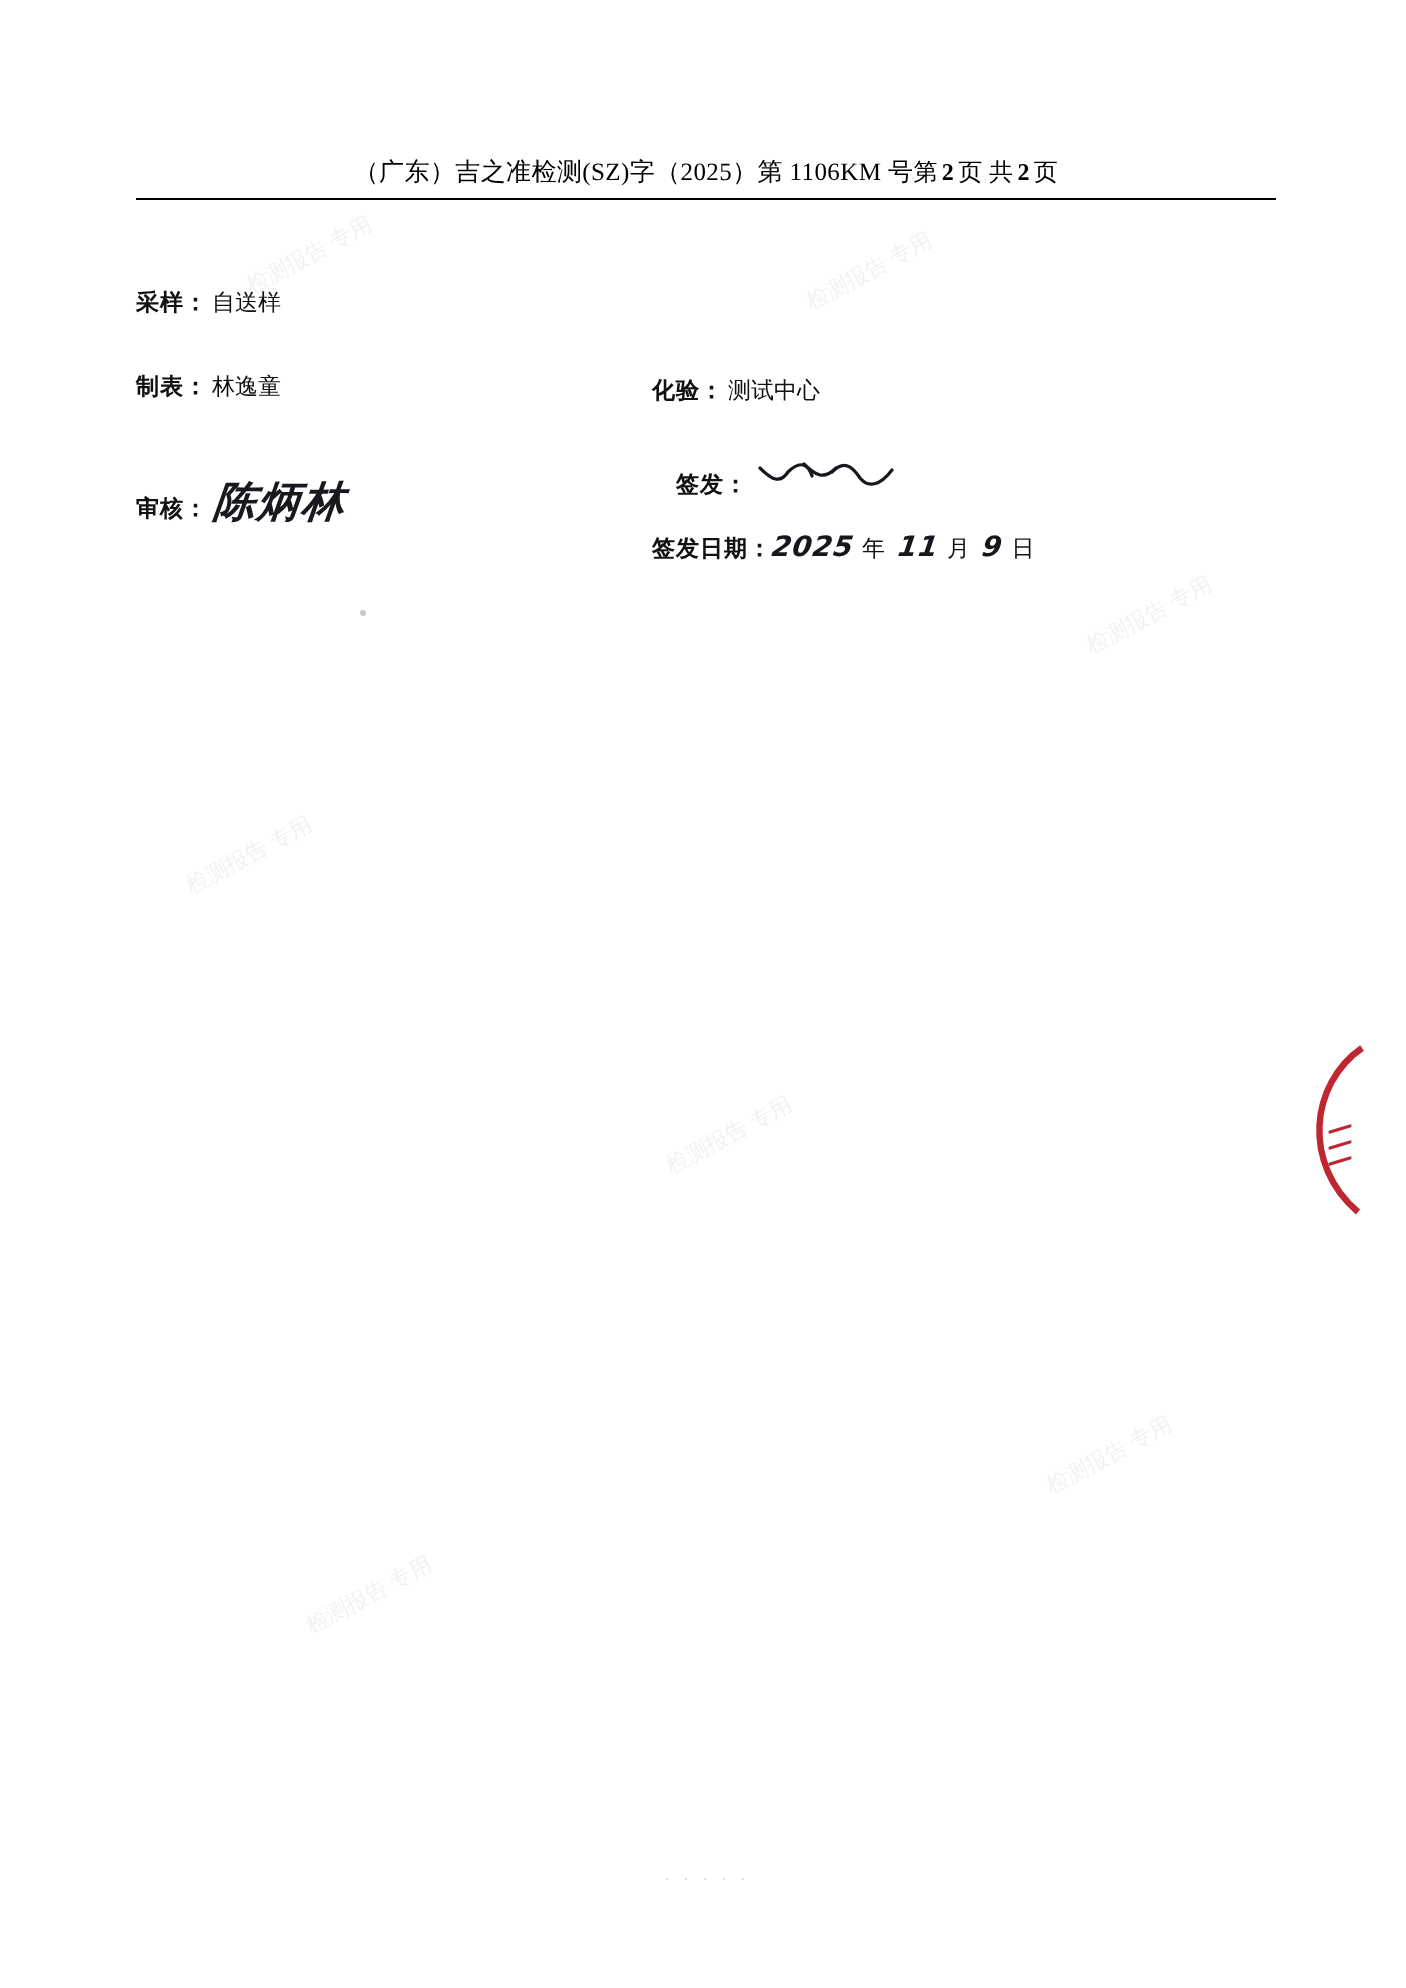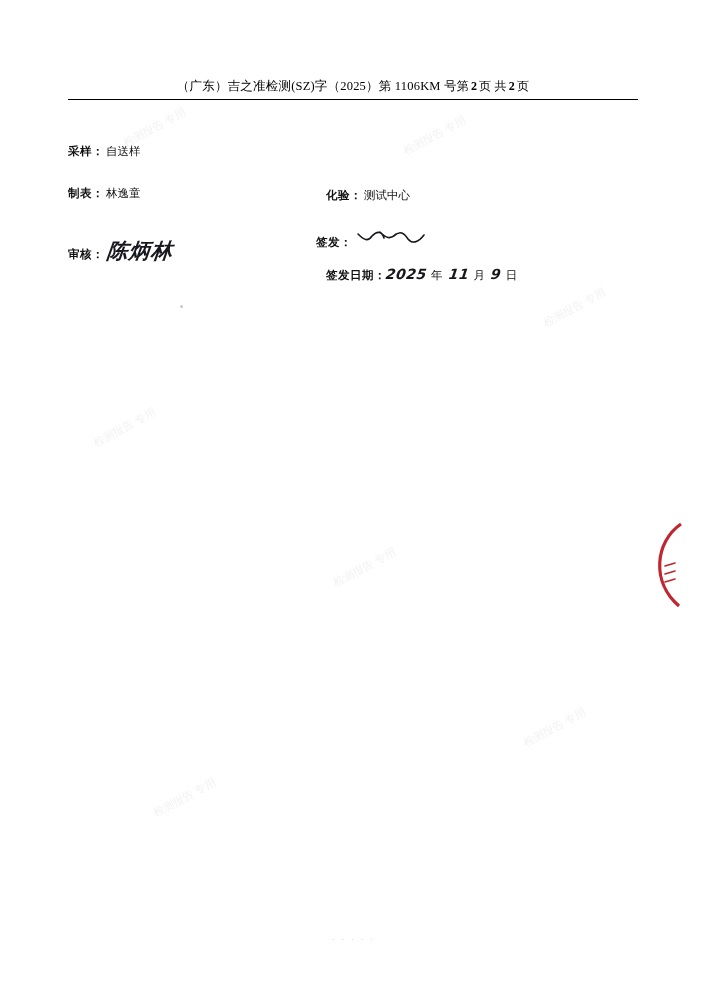--- a/index.html
+++ b/index.html
@@ -76,21 +76,21 @@
   }
 
   
   .f-caiyang  { left: 0px;   top: 6px; }
   .f-zhibiao  { left: 0px;   top: 48px; }
   .f-shenhe   { left: 0px;   top: 88px; }
 
   
   .f-huayan     { left: 258px; top: 6px; margin-top: 44px; }
   .f-jiaohe     { left: 258px; top: 48px; }
-  .f-qianfa     { left: 248px; top: 84px; }
+  .f-qianfa     { left: 270px; top: 84px; }
   .f-qianfariqi { left: 258px; top: 128px; }
 
   .f-shenhe .lbl { font-size: 11.5px; margin-top: 21px; }
 
   
   .hand {
     font-family: "DejaVu Sans", sans-serif;
     color: #1a1a2e;
     font-style: italic;
   }

